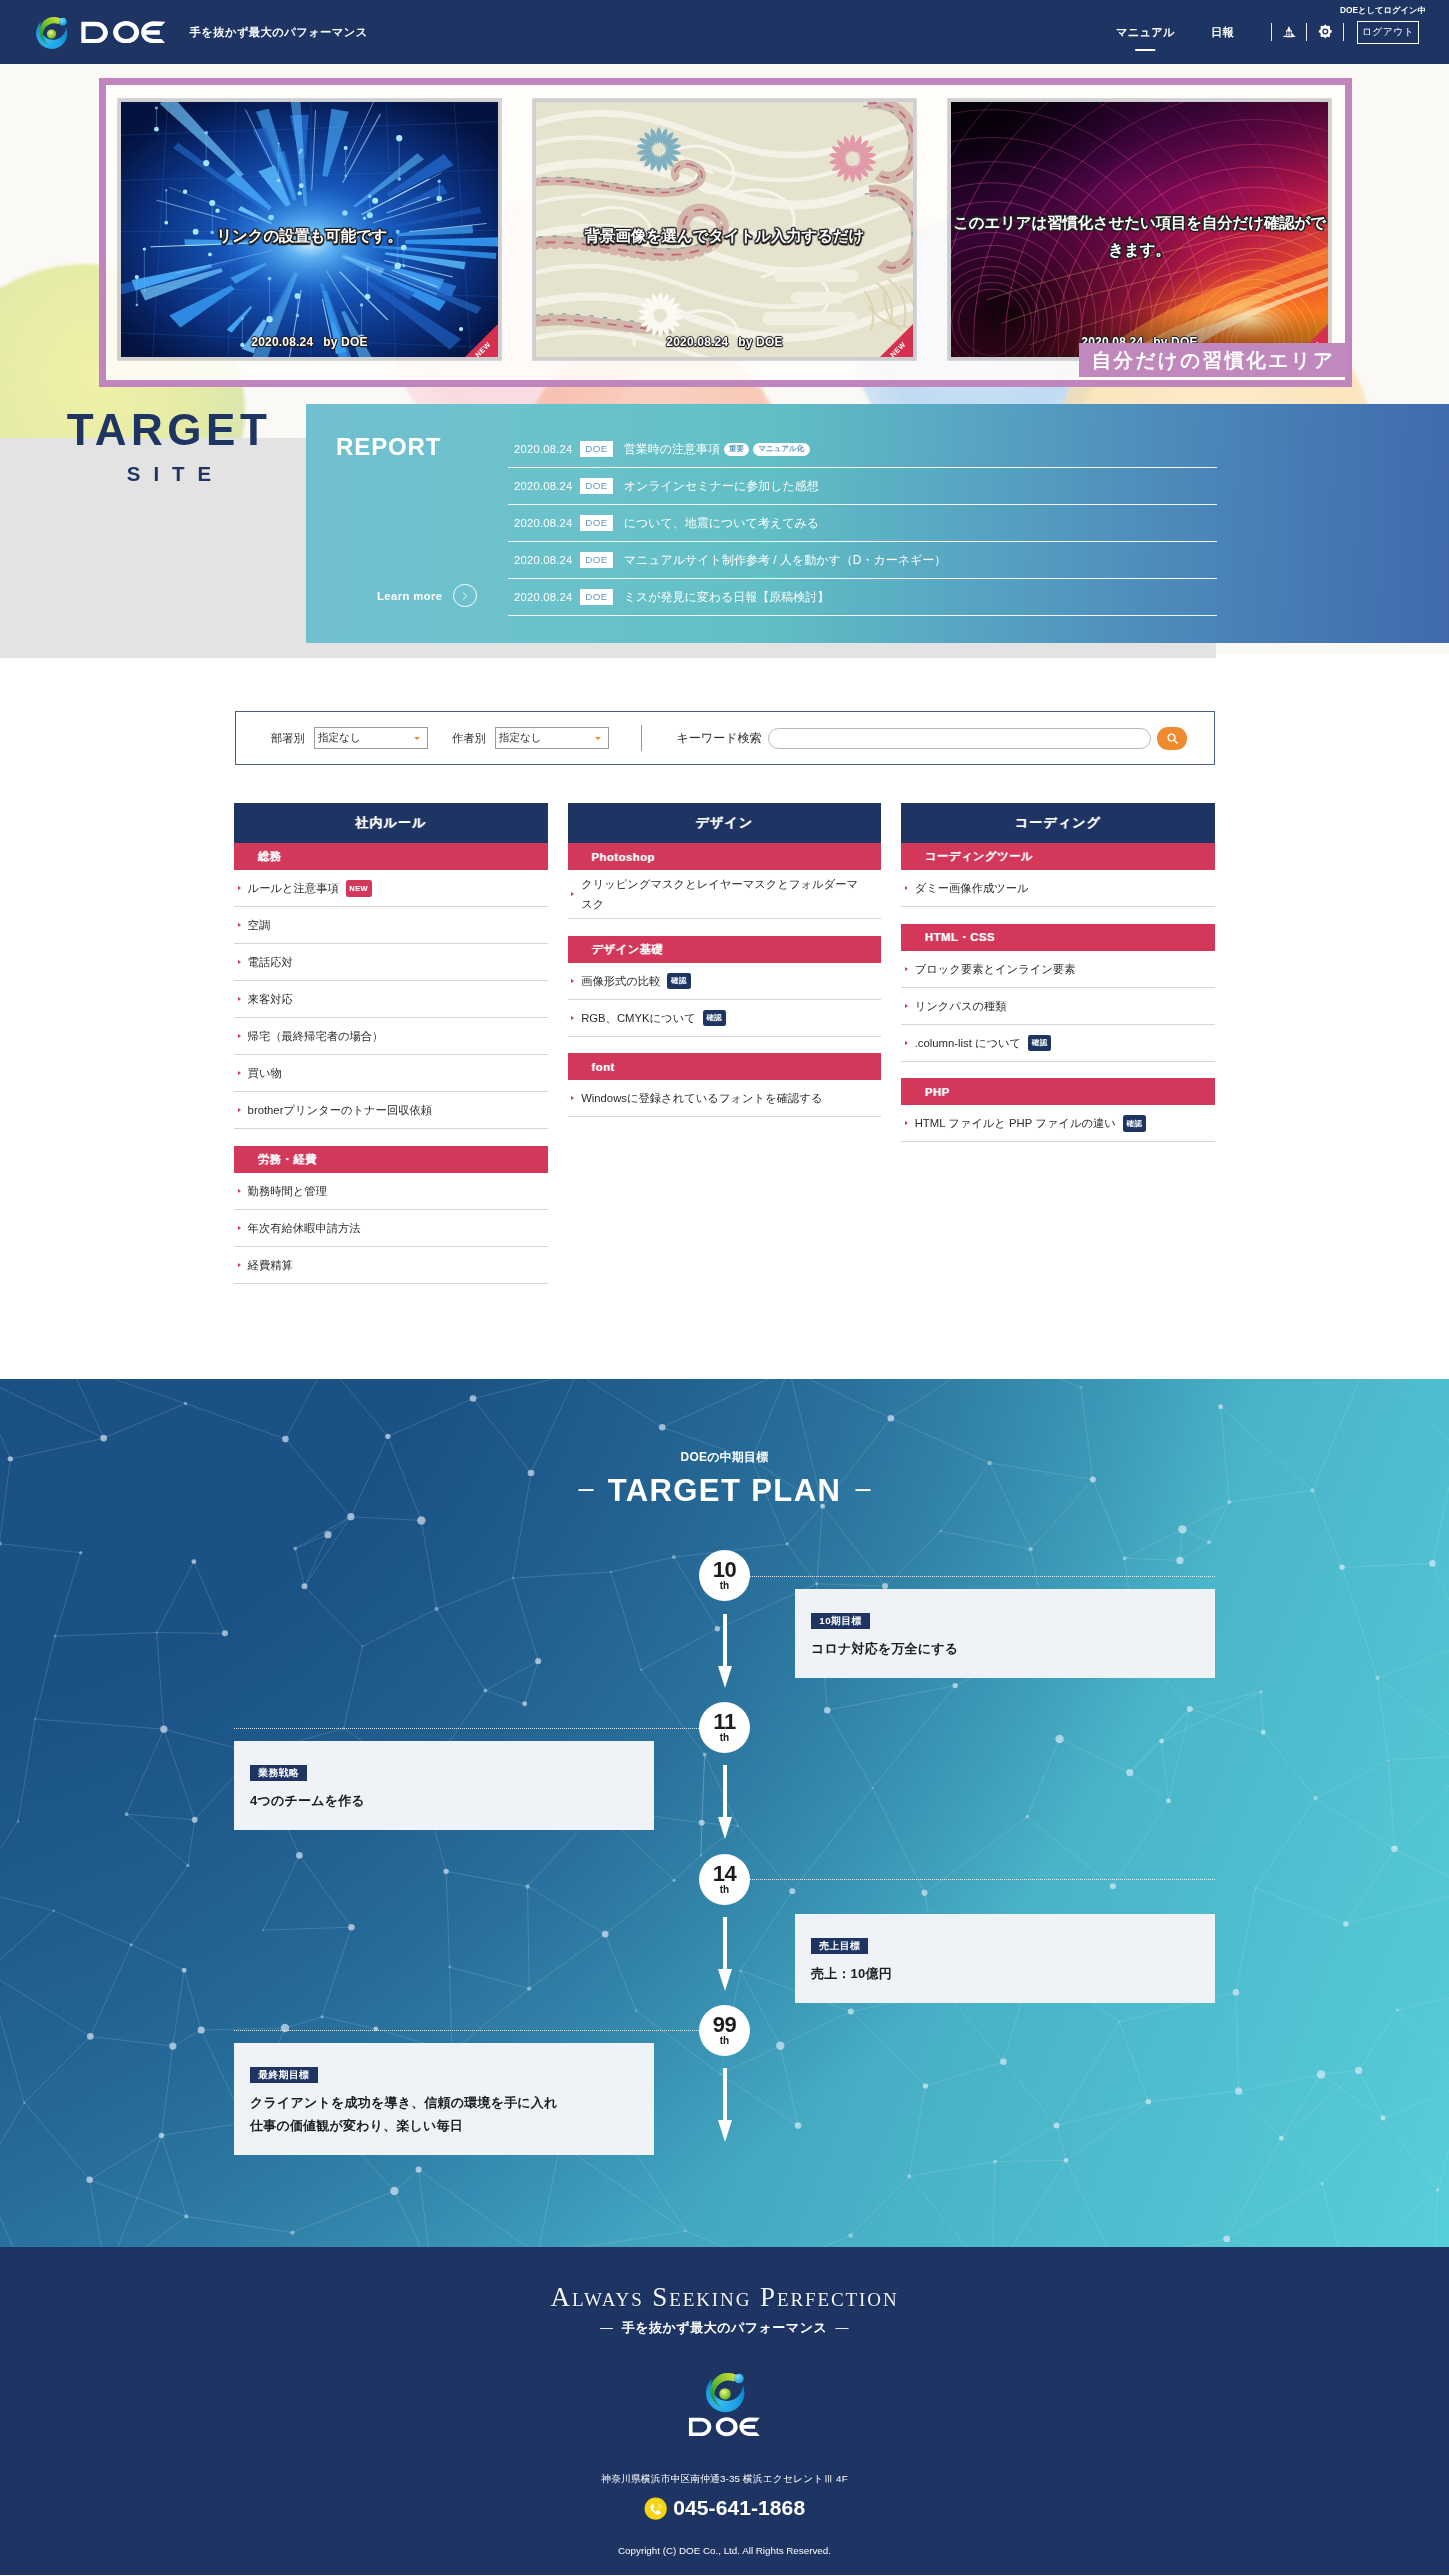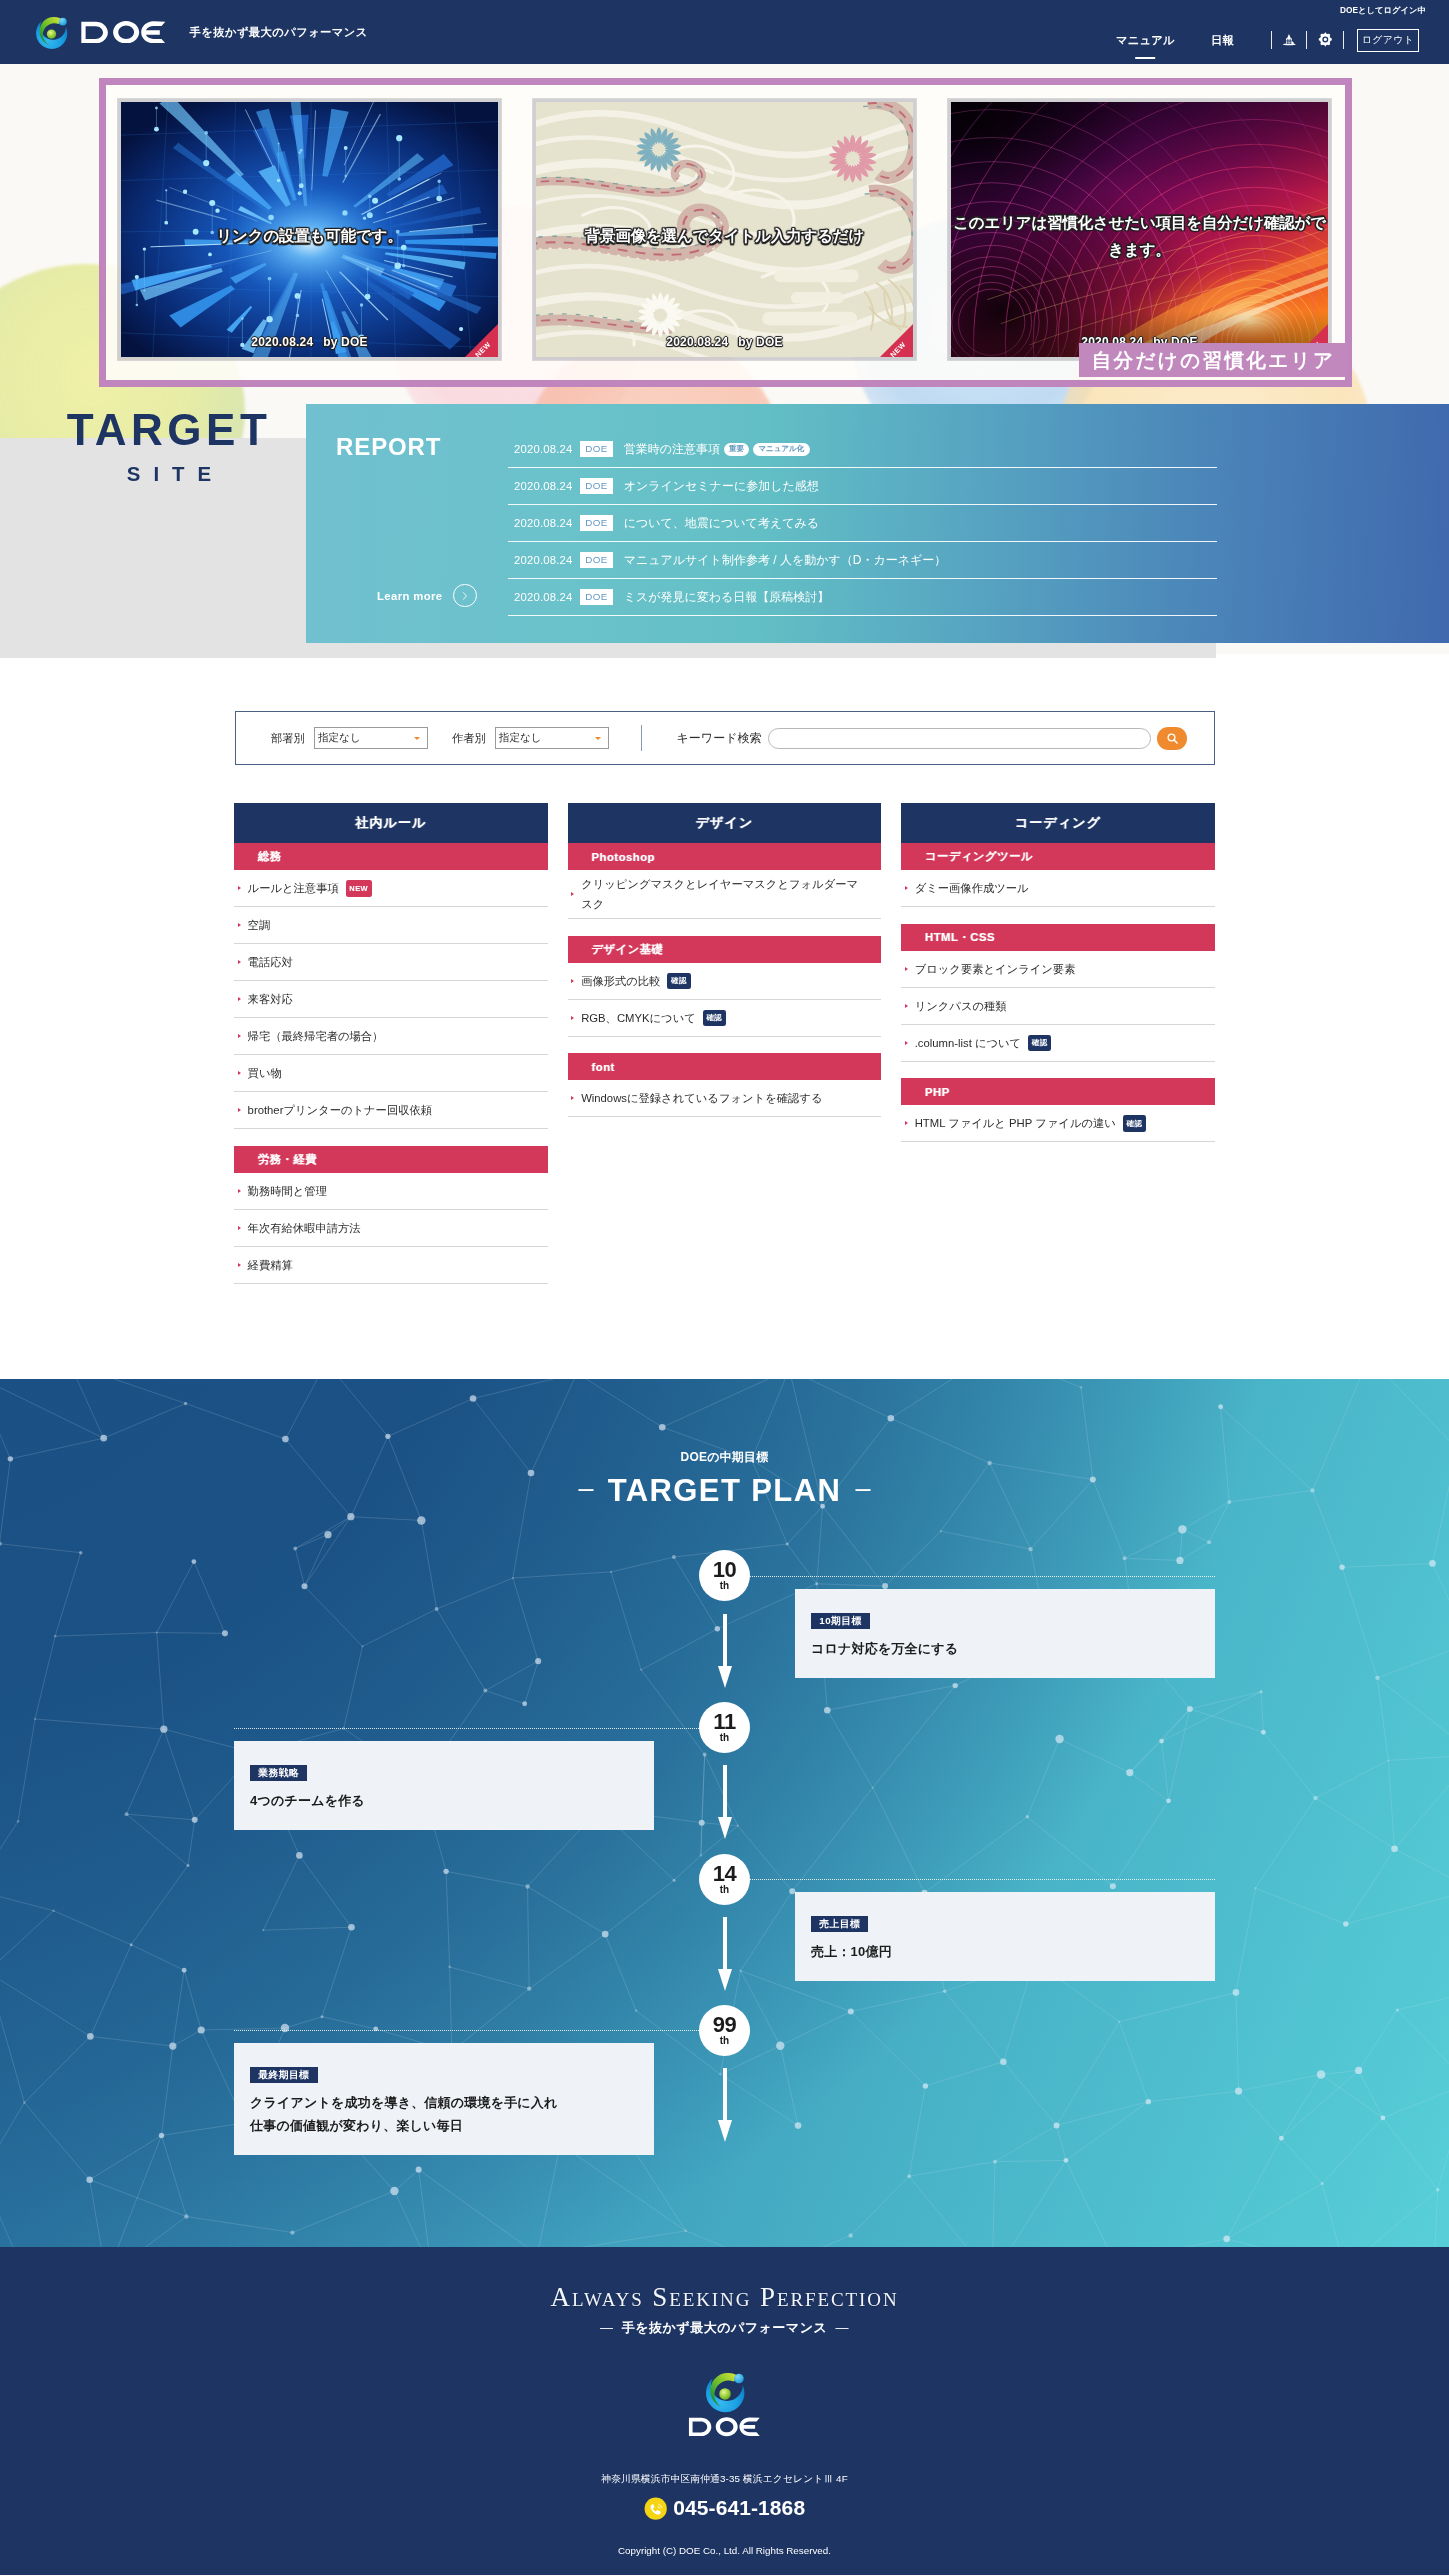--- a/index.html
+++ b/index.html
@@ -10,21 +10,21 @@
 svg{display:block;}
 
 
 #site-header{position:relative;height:64px;background:#1e3564;width:1449px;display:flex;align-items:center;}
 .hdr-logo{display:flex;align-items:center;margin-left:32px;}
 .hdr-mark{width:39px;height:39px;flex:0 0 39px;}
 .hdr-doe{margin-left:9px;display:block;}
 .hdr-tagline{margin-left:22.6px;color:#fff;font-size:11.3px;font-weight:bold;letter-spacing:0.4px;}
 .hdr-right{position:absolute;left:0;top:0;width:1449px;height:64px;}
 .hdr-login{position:absolute;left:1340px;top:4.5px;color:#fff;font-size:8.3px;font-weight:bold;white-space:nowrap;}
-.hdr-nav{position:absolute;left:0;top:8px;width:1449px;height:64px;}
+.hdr-nav{position:absolute;left:0;top:0;width:1449px;height:64px;}
 .hdr-nav-item{position:absolute;top:25px;color:#fff;font-size:11.3px;font-weight:bold;letter-spacing:0.2px;}
 .hdr-nav-item.n1{left:1116px;}
 .hdr-nav-item.n2{left:1211px;}
 .hdr-nav-item.active::after{content:"";position:absolute;left:50%;transform:translateX(-50%);bottom:-10.6px;width:19.6px;height:1.5px;background:#fff;}
 .hdr-sep{position:absolute;top:23.4px;width:0.8px;height:18px;background:#fff;opacity:.9;}
 .hdr-icon{position:absolute;top:23.4px;width:16.6px;height:16.6px;display:block;}
 .hdr-logout{position:absolute;left:1357px;top:21px;width:62px;height:22.6px;border:0.8px solid #fff;color:#fff;font-size:9.8px;padding:0;letter-spacing:0.4px;background:transparent;font-family:inherit;}
 
 
 #hero{position:relative;width:1449px;height:591px;background:#fbf9f6;overflow:hidden;}
@@ -1270,21 +1270,21 @@
       </div>
       <div class="ms-circle" style="top: 475px;">
         <span class="n">14</span>
         <span class="o">th</span>
       </div>
       <div class="ms-arrow" style="top: 538px; height: 75px;">
         <i class="shaft" style="height: 54px;"></i>
         <i class="head" style="top: 52px;"></i>
       </div>
       <div class="ms-dots" style="top: 500px; left: 750px; width: 465px;"></div>
-      <div class="ms-card" style="top: 513px; left: 795px;">
+      <div class="ms-card" style="top: 535px; left: 795px;">
         <div><span class="ms-tag">売上目標</span></div>
         <div class="ms-text">売上：10億円</div>
       </div>
       <div class="ms-circle" style="top: 626px;">
         <span class="n">99</span>
         <span class="o">th</span>
       </div>
       <div class="ms-arrow" style="top: 689px; height: 75px;">
         <i class="shaft" style="height: 54px;"></i>
         <i class="head" style="top: 52px;"></i>

